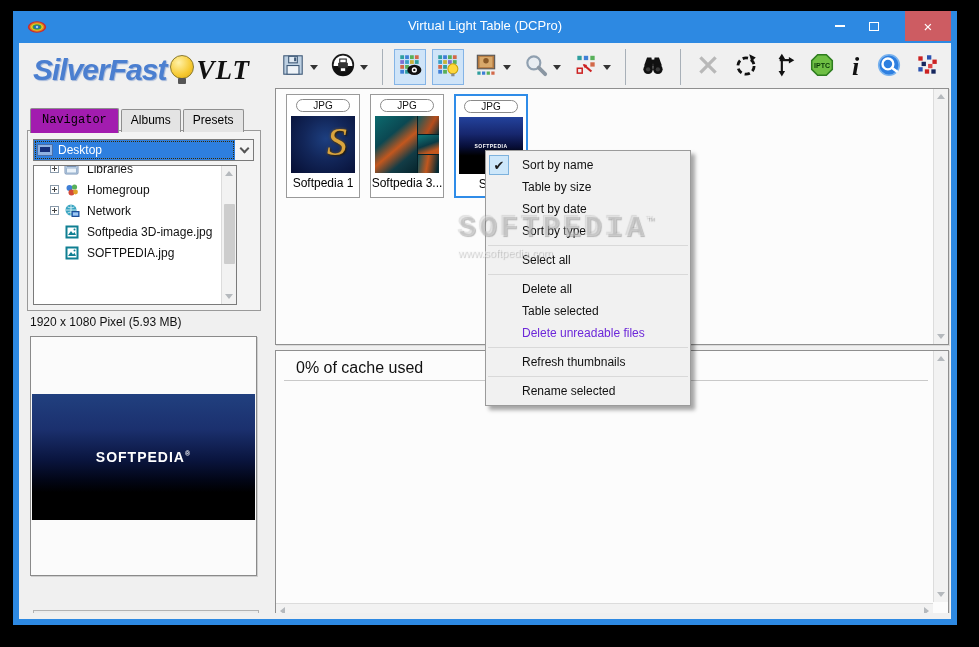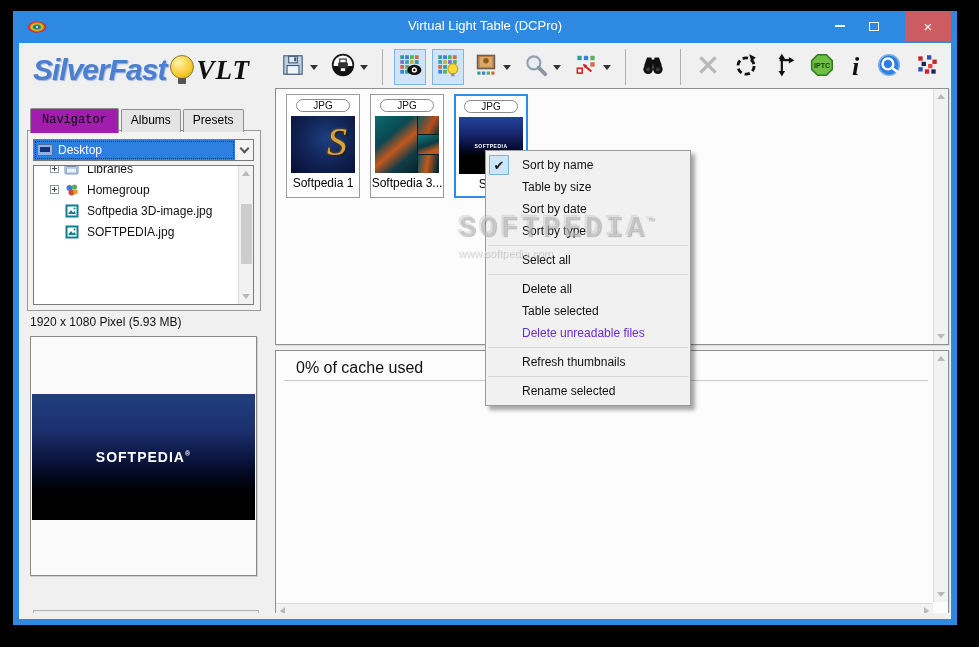--- a/index.html
+++ b/index.html
@@ -42,21 +42,21 @@
     border:1px solid #7a7a7a;display:flex;}
   .combo-sel{flex:1;background:#2e7fdf;outline:1px dotted #3a2a00;outline-offset:-2px;
     display:flex;align-items:center;color:#fff;font-size:12px;padding-left:3px;gap:5px;}
   .combo-arrow{width:18px;display:flex;align-items:center;justify-content:center;background:#f4f4f4;}
   .chev{width:7px;height:7px;border-right:2px solid #555;border-bottom:2px solid #555;
     transform:rotate(45deg);margin-top:-3px;}
   .monitor{width:16px;height:12px;background:#8fb2e2;border:1px solid #4a6fa8;position:relative;}
   .monitor::before{content:"";position:absolute;left:2px;top:2px;right:2px;bottom:3px;background:#15307c;}
 
   
-  .treebox{position:absolute;left:14px;top:122px;width:221px;height:140px;background:#fff;
+  .treebox{position:absolute;left:14px;top:122px;width:204px;height:140px;background:#fff;
     border:1px solid #7a7a7a;overflow:hidden;}
   .tree-rows{position:absolute;left:0;top:-8px;right:16px;}
   .tree-row{height:21px;display:flex;align-items:center;font-size:12px;color:#111;}
   .expander{width:9px;height:9px;border:1px solid #8a9aaa;background:#fff;margin-left:16px;
     margin-right:5px;position:relative;flex:none;}
   .expander::before{content:"";position:absolute;left:1px;right:1px;top:3px;height:1px;background:#444;}
   .expander::after{content:"";position:absolute;top:1px;bottom:1px;left:3px;width:1px;background:#444;}
   .no-exp{width:14px;margin-left:16px;flex:none;}
   .tree-ic{width:17px;height:16px;margin-right:6px;flex:none;}
   .italic{font-style:italic;}
@@ -208,20 +208,30 @@
           <span class="expander"></span>
           <span class="tree-ic"><svg width="16" height="16" viewBox="0 0 16 16">
                 <circle cx="5.5" cy="6" r="3" fill="#3f7fd6"></circle>
                 <circle cx="10.5" cy="5" r="2.6" fill="#58b05a"></circle>
                 <circle cx="7.5" cy="10.5" r="3" fill="#d24a3a"></circle>
                 <circle cx="11.5" cy="10" r="2.4" fill="#e0a22a"></circle>
               </svg></span>
           <span>Homegroup</span>
         </div>
         <div class="tree-row">
+          <span class="expander"></span>
+          <span class="tree-ic"><svg width="16" height="16" viewBox="0 0 16 16">
+                <circle cx="7" cy="7" r="5.5" fill="#36a3c0"></circle>
+                <path d="M2 7h10M7 1.5v11M3.5 3.8c2 1.4 5 1.4 7 0M3.5 10.2c2-1.4 5-1.4 7 0" stroke="#e8f6fa" stroke-width="0.8" fill="none"></path>
+                <rect x="8" y="8.5" width="7" height="5" fill="#3f7fd6" stroke="#1d4e94"></rect>
+                <rect x="9" y="9.5" width="5" height="3" fill="#9fc8f0"></rect>
+              </svg></span>
+          <span>Network</span>
+        </div>
+        <div class="tree-row">
           <span class="no-exp"></span>
           <span class="tree-ic"><svg width="16" height="16" viewBox="0 0 16 16">
                 <rect x="1.5" y="1.5" width="13" height="13" fill="#0f7f92"></rect>
                 <rect x="3.5" y="3.5" width="9" height="9" fill="#fff"></rect>
                 <path d="M4 11l3-4 2 2.5 1.5-1.5 1.5 3z" fill="#0f7f92"></path>
                 <circle cx="10.5" cy="5.5" r="1" fill="#0f7f92"></circle>
               </svg></span>
           <span>Softpedia 3D-image.jpg</span>
         </div>
         <div class="tree-row">

